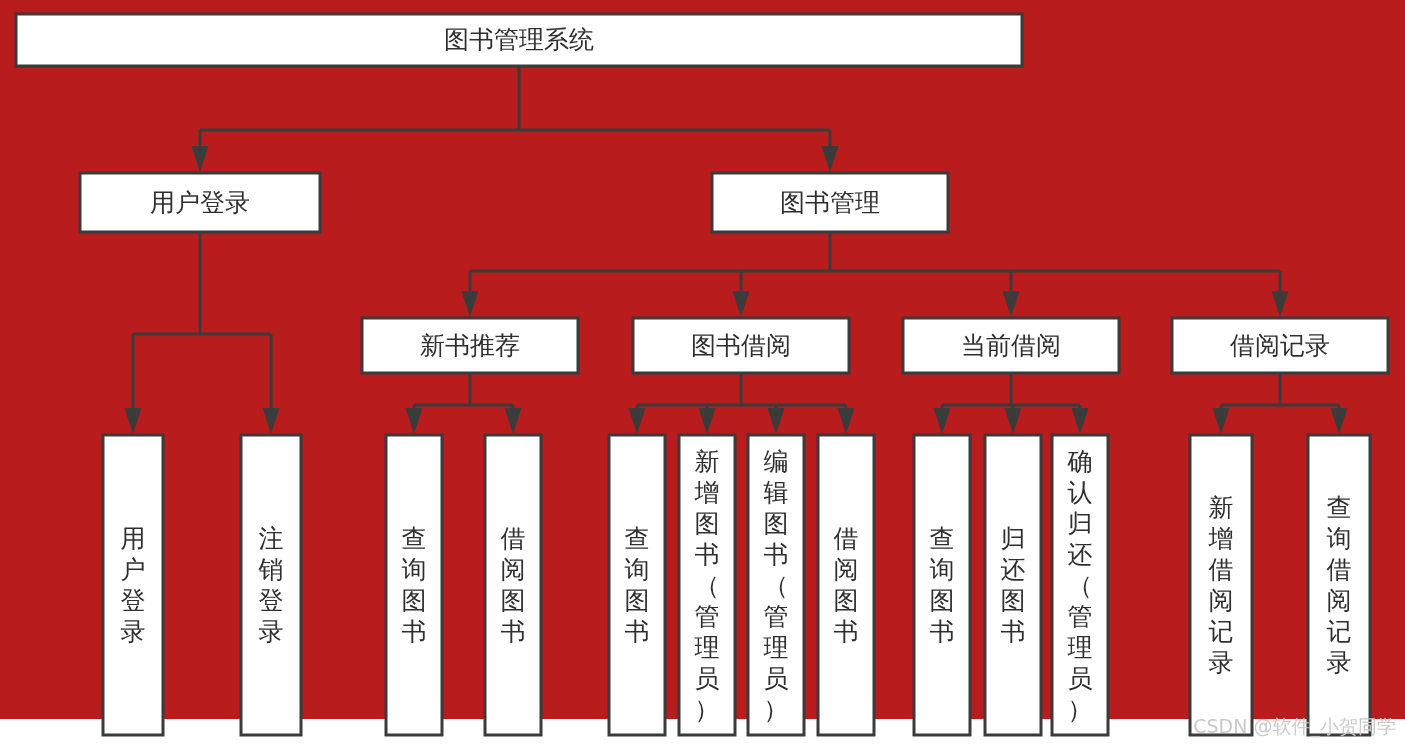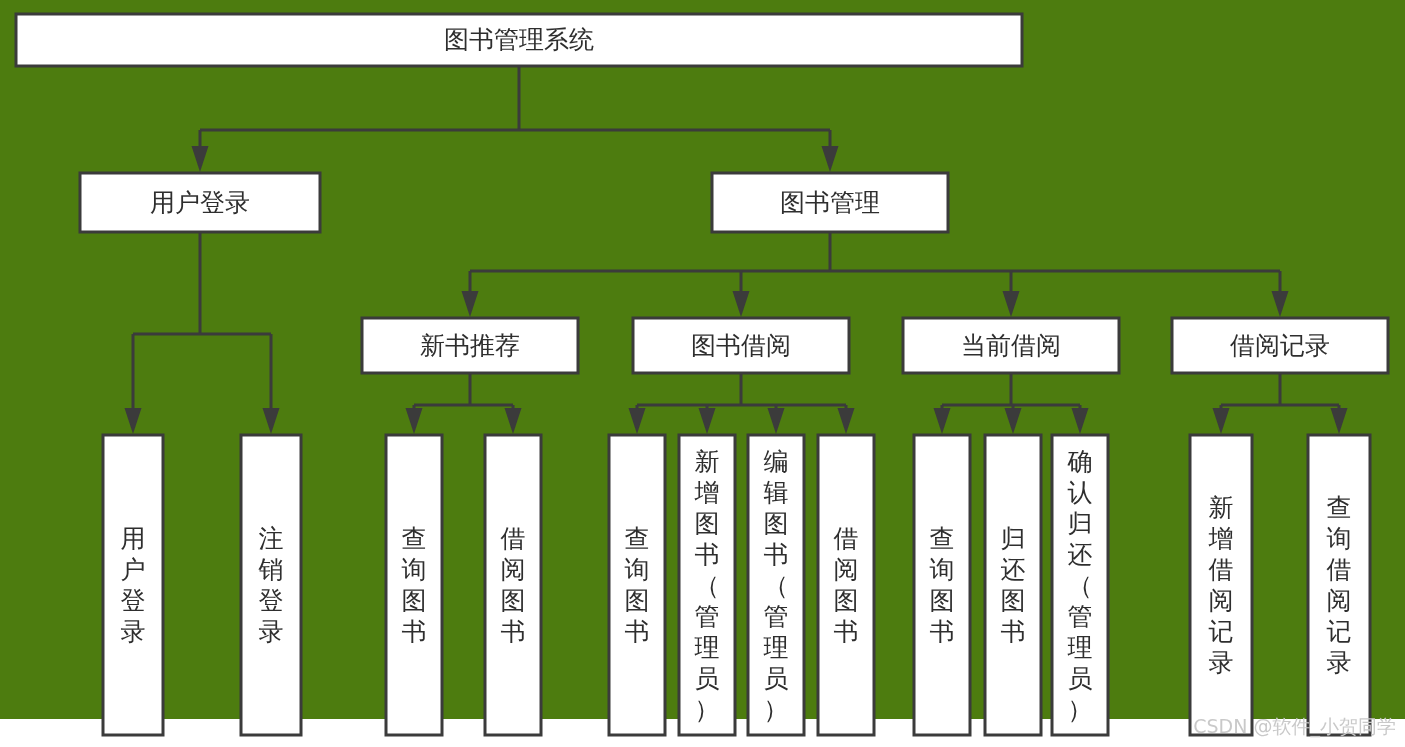--- a/index.html
+++ b/index.html
@@ -11,21 +11,21 @@
   body {
     width: 1405px;
     height: 747px;
     font-family: "DejaVu Sans", "Liberation Sans", sans-serif;
     overflow: hidden;
   }
   #diagram-root {
     position: relative;
     width: 1405px;
     height: 719px;
-    background: #4d7c0f;
+    background: #b91c1c;
   }
   svg.diagram-canvas {
     position: absolute;
     top: 0;
     left: 0;
     width: 1405px;
     height: 747px;
     display: block;
   }
   .node-box {

